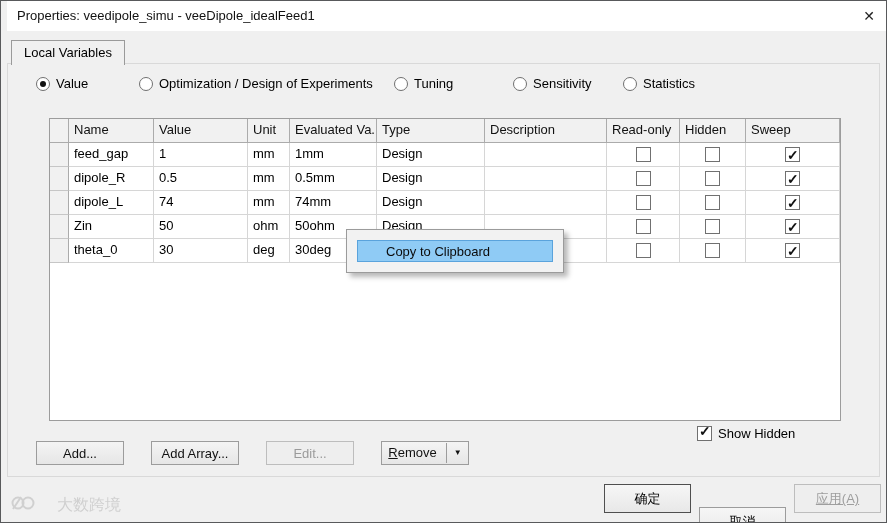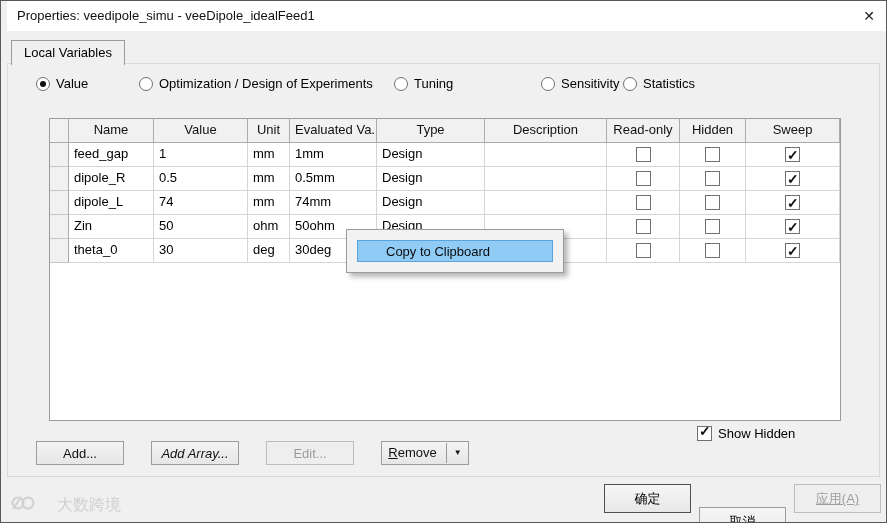--- a/index.html
+++ b/index.html
@@ -6,44 +6,44 @@
   .window{position:relative;width:885px;height:521px;background:#f0f0f0;border:1px solid #58595b;overflow:hidden;}
   
   .titlebar{position:absolute;left:6px;top:0;width:100%;height:30px;background:#ffffff;}
   .titlebar .title{position:absolute;left:10px;top:0;line-height:30px;font-size:13px;color:#111;}
   .close-btn{position:absolute;right:0;top:0;width:46px;height:30px;text-align:center;line-height:30px;font-size:14px;color:#222;cursor:default;}
   
   .tab{position:absolute;left:10px;top:39px;height:24px;padding:0 12px;background:#f0f0f0;border:1px solid #9a9a9a;border-bottom:none;line-height:24px;font-size:13px;z-index:3;}
   .panel{position:absolute;left:6px;top:62px;width:871px;height:412px;border:1px solid #d9d9d9;z-index:1;}
   
   .radio-item{position:absolute;top:75px;display:flex;align-items:center;gap:6px;font-size:13px;z-index:2;}
-  .r0{left:35px}.r1{left:138px}.r2{left:393px}.r3{left:540px}.r4{left:622px}
+  .r0{left:35px}.r1{left:138px}.r2{left:393px}.r3{left:512px}.r4{left:622px}
   .radio{width:12px;height:12px;border:1px solid #707070;border-radius:50%;background:#fff;display:inline-block;box-sizing:content-box;}
   .radio.checked::after{content:"";display:block;width:6px;height:6px;border-radius:50%;background:#111;margin:3px;}
   
   .grid{position:absolute;left:48px;top:117px;width:790px;height:301px;background:#fff;border:1px solid #9c9c9c;z-index:2;overflow:hidden;}
   .trow{display:flex;}
   .cell{box-sizing:border-box;height:24px;line-height:22px;font-size:13px;padding:0 5px;overflow:hidden;white-space:nowrap;border-right:1px solid #d6d6d6;border-bottom:1px solid #d6d6d6;background:#fff;}
-  .hcell{background:#f1f1f1;border-right:1px solid #ababab;border-bottom:1px solid #ababab;text-align:center;color:#111;}
+  .hcell{background:#f1f1f1;border-right:1px solid #ababab;border-bottom:1px solid #ababab;text-align:left;color:#111;}
   .selcell{background:#f1f1f1;border-right:1px solid #ababab;border-bottom:1px solid #c6c6c6;padding:0;}
   .chkcell{display:flex;align-items:center;justify-content:center;padding:0;}
   .w0{width:19px}.w1{width:85px}.w2{width:94px}.w3{width:42px}.w4{width:87px}
   .w5{width:108px}.w6{width:122px}.w7{width:73px}.w8{width:66px}.w9{width:94px}
   .cb{width:13px;height:13px;border:1px solid #707070;background:#fff;display:inline-block;position:relative;box-sizing:content-box;}
   .cb.checked::after{content:"✓";position:absolute;left:1px;top:-4px;font-size:14px;font-weight:bold;color:#111;}
   
   .ctx-menu{position:absolute;left:345px;top:228px;width:196px;background:#f2f2f2;border:1px solid #9b9b9b;padding:10px;box-shadow:4px 4px 5px rgba(0,0,0,0.28);z-index:10;}
   .ctx-item{height:22px;line-height:22px;font-size:13px;color:#0b0b0b;padding-left:28px;}
   .ctx-item.hl{background:#8fcbf5;border:1px solid #5aa3dc;box-sizing:border-box;}
   
   .show-hidden{position:absolute;left:696px;top:425px;display:flex;align-items:center;gap:6px;font-size:13px;z-index:2;}
   
   .btn{position:absolute;height:24px;width:88px;box-sizing:border-box;background:linear-gradient(#f4f4f4,#e6e6e6);border:1px solid #9c9c9c;font-size:13px;font-family:"Liberation Sans",sans-serif;color:#111;text-align:center;line-height:22px;z-index:2;}
   .btn-add{left:35px;top:440px;}
-  .btn-addarray{left:150px;top:440px;font-style:italic;}
+  .btn-addarray{left:150px;top:440px;}
   .btn-edit{left:265px;top:440px;color:#9b9b9b;border-color:#bdbdbd;background:#eeeeee;}
   .btn-remove{left:380px;top:440px;display:flex;align-items:center;justify-content:center;}
   .u{text-decoration:underline;}
   .dd{font-size:8px;margin-left:9px;padding-left:7px;border-left:1px solid #9c9c9c;line-height:20px;height:20px;display:inline-block;}
   
   .dlg-btn{position:absolute;top:483px;width:87px;height:29px;box-sizing:border-box;background:linear-gradient(#f6f6f6,#e8e8e8);border:1px solid #9c9c9c;font-size:13px;text-align:center;line-height:25px;z-index:2;}
   .btn-ok{left:603px;border:1px solid #4f4f4f;}
   .btn-cancel{left:698px;margin-top:23px;}
   .btn-apply{left:793px;color:#9e9e9e;border-color:#bdbdbd;background:#eeeeee;text-decoration:underline;}
   

